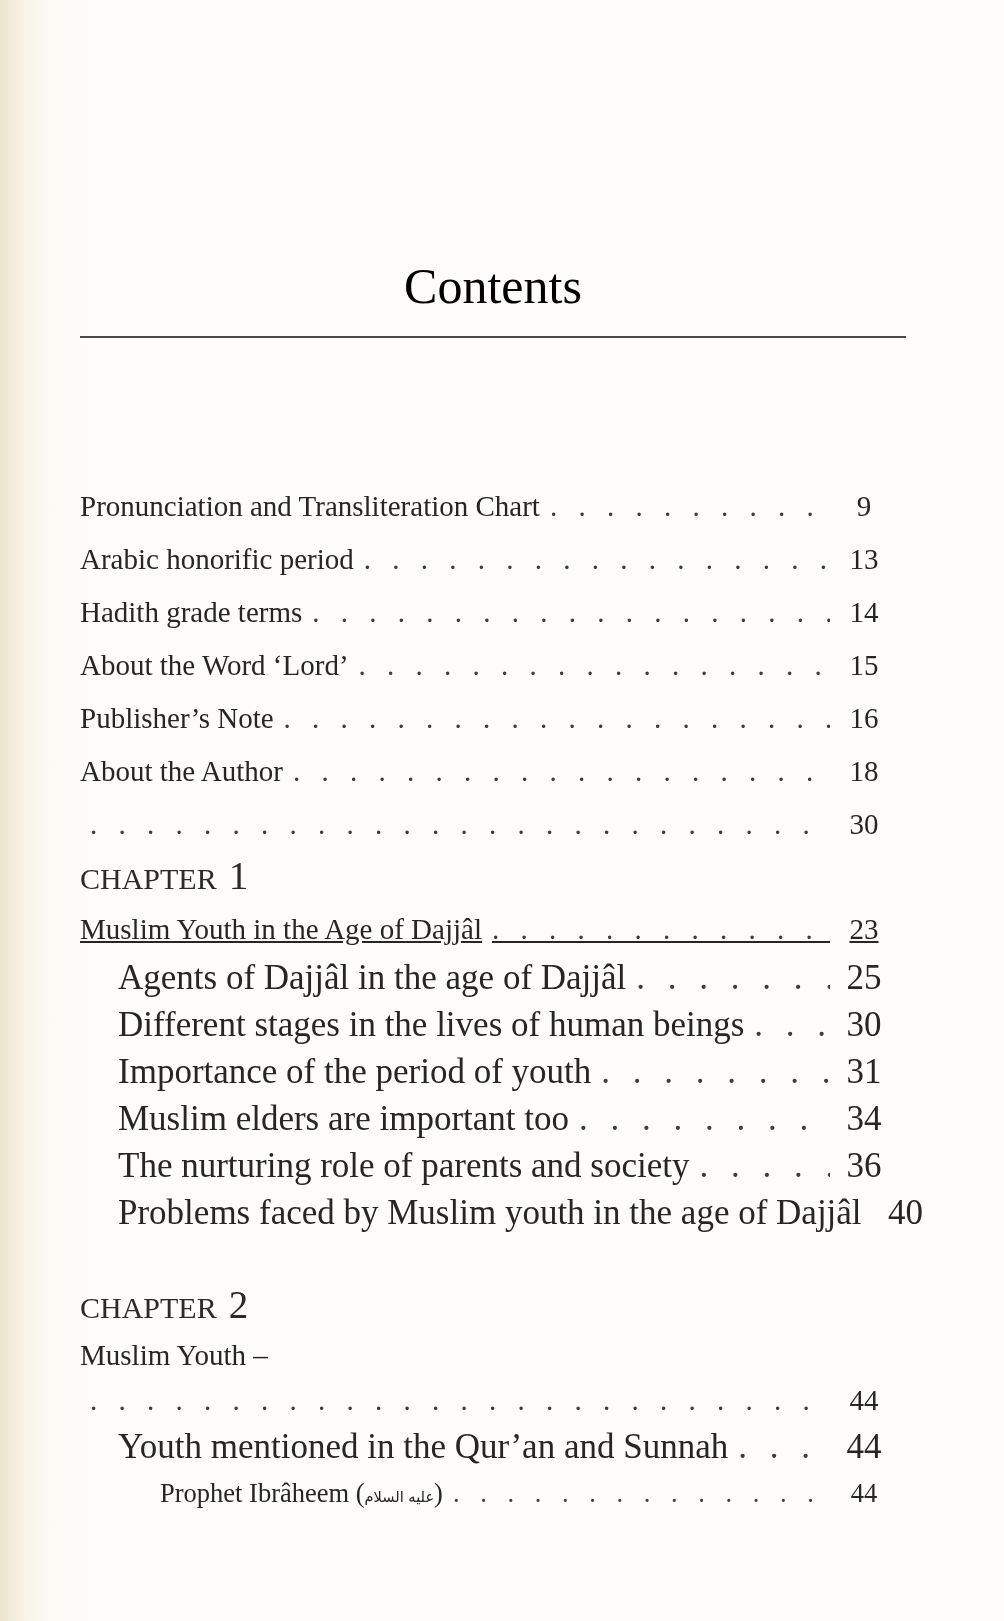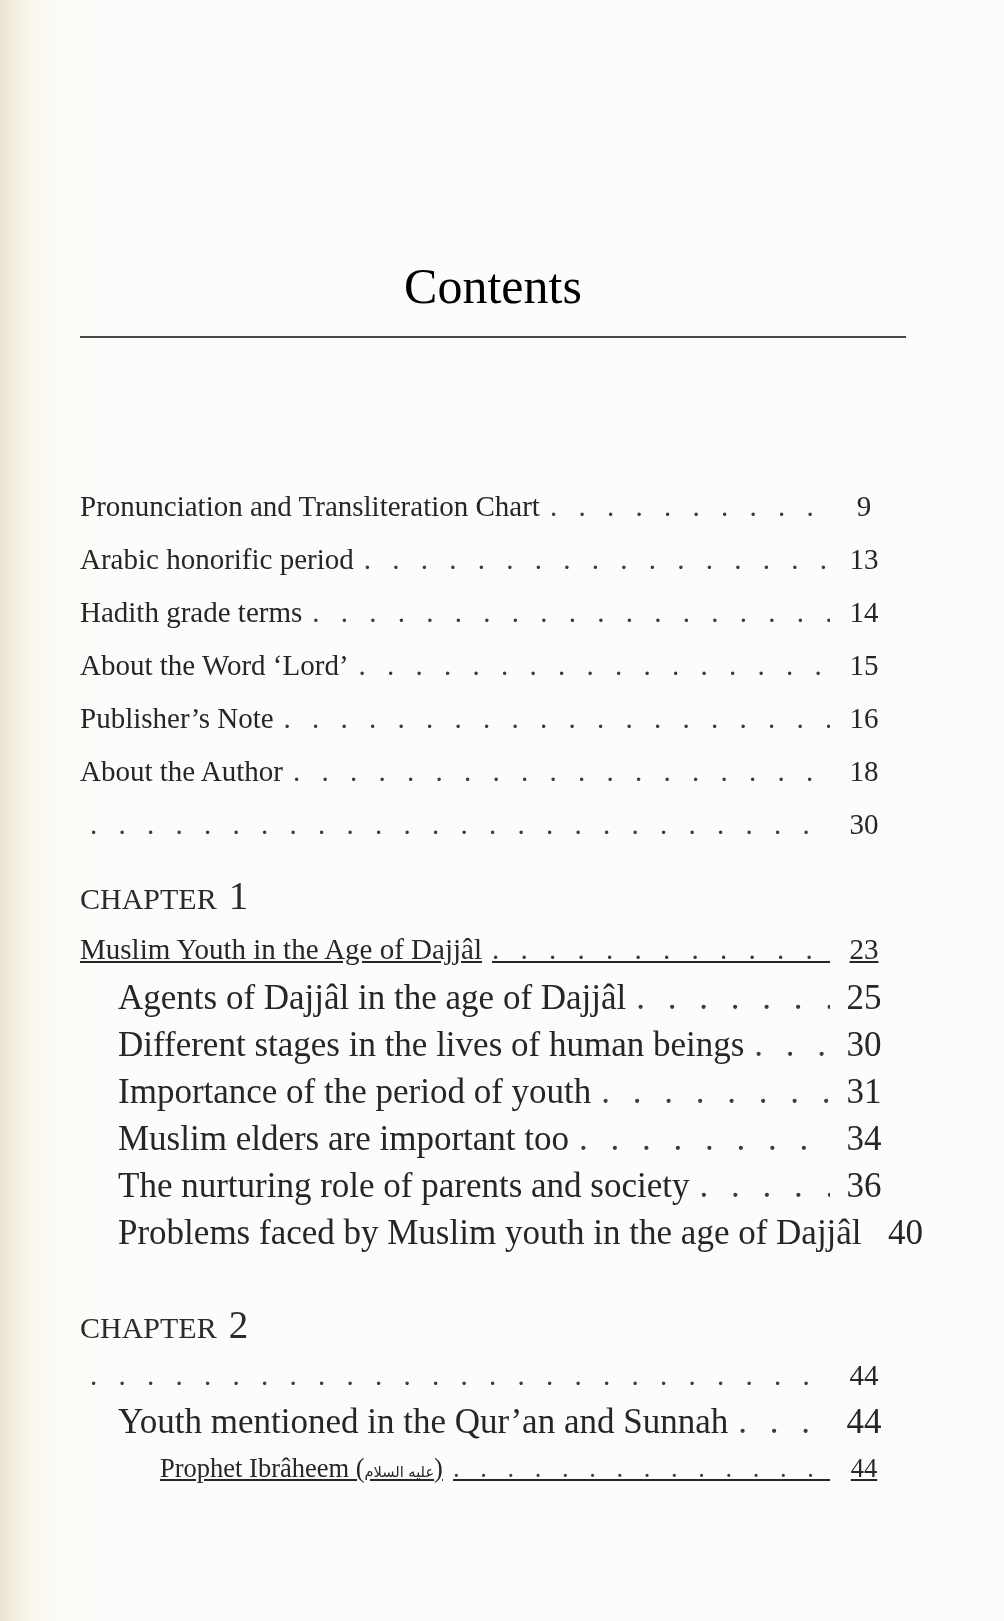--- a/index.html
+++ b/index.html
@@ -64,21 +64,20 @@
   }
   .row.lvl1 {
     padding-left: 38px;
     font-size: 35px;
     line-height: 47px;
   }
   .row.lvl2 {
     padding-left: 80px;
     font-size: 26.5px;
     line-height: 47px;
-    text-decoration: underline;
   }
   .row.ch1sub { line-height: 47px; }
   .row.ch1main { line-height: 50px; text-decoration: underline; }
   .row.tight { line-height: 45px; }
   .label { white-space: nowrap; }
   .it { }
   .arabic {
     font-family: "DejaVu Sans", sans-serif;
     font-size: 0.55em;
     letter-spacing: 0;
@@ -94,21 +93,20 @@
     content: ". . . . . . . . . . . . . . . . . . . . . . . . . . . . . . . . . . . . . . . . . . . . . . . . . . . . . . . .";
     letter-spacing: 7px;
     color: #3c3c3c;
   }
   .pagenum {
     flex: 0 0 auto;
     min-width: 56px;
     text-align: center;
   }
   .chapter-heading {
-    margin-top: 20px;
     line-height: 50px;
     font-size: 30px;
     color: #2b2b2b;
   }
   .chapter-heading.second { margin-top: 44px; }
   .ch-num {
     font-size: 39px;
     margin-left: 12px;
   }
 </style>
@@ -186,20 +184,23 @@
           <span class="dots"></span>
           <span class="pagenum">36</span>
         </div>
         <div class="row lvl1 ch1sub">
           <span class="label"><span>Problems faced by Muslim youth in the age of Dajjâl</span></span>
           <span class="dots"></span>
           <span class="pagenum">40</span>
         </div>
         <div class="chapter-heading second"><span class="ch-label">CHAPTER</span><span class="ch-num">2</span></div>
         <div class="row lvl0 tight">
+          <span class="label"><span>Muslim Youth –</span></span>
+        </div>
+        <div class="row lvl0 tight">
           <span class="dots"></span>
           <span class="pagenum">44</span>
         </div>
         <div class="row lvl1 ch1sub">
           <span class="label"><span>Youth mentioned in the Qur’an and Sunnah</span></span>
           <span class="dots"></span>
           <span class="pagenum">44</span>
         </div>
         <div class="row lvl2">
           <span class="label"><span>Prophet Ibrâheem (</span><span class="arabic">عليه السلام</span><span>)</span></span>

